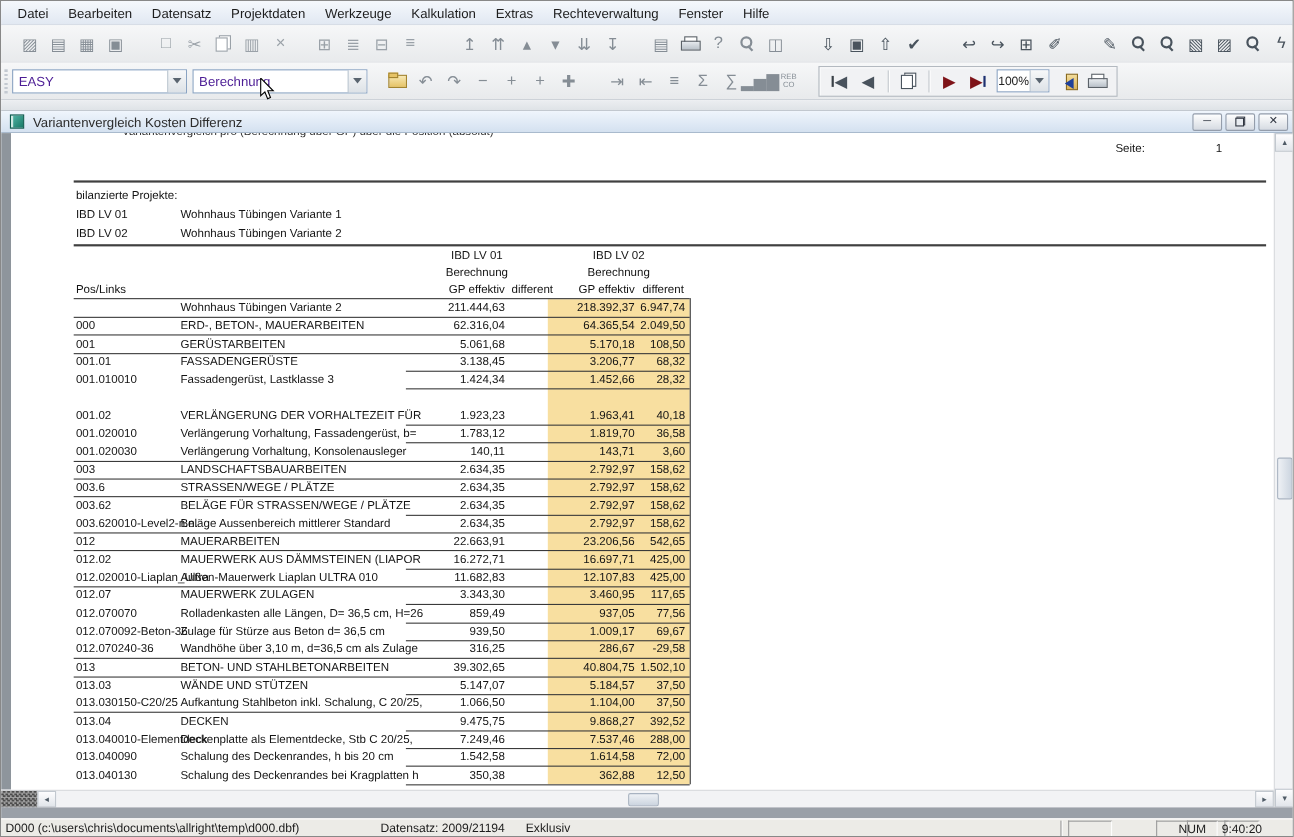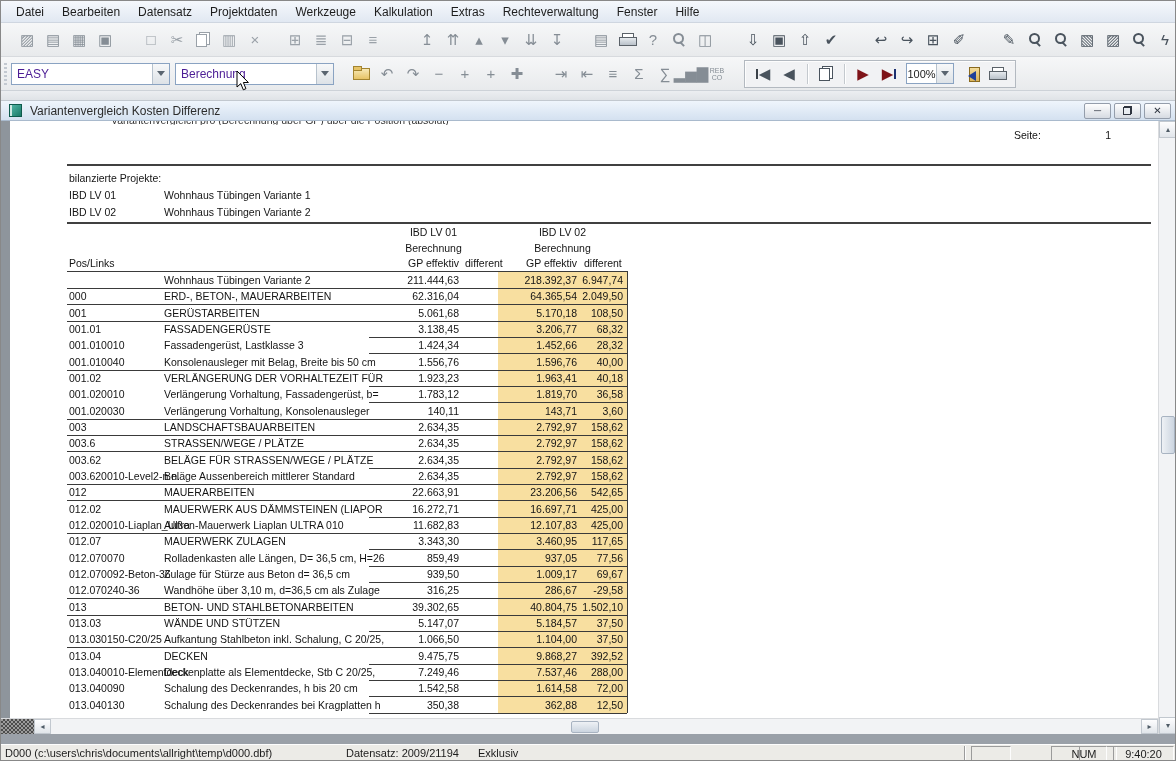--- a/index.html
+++ b/index.html
@@ -358,28 +358,20 @@
         <div class="rrule num"></div>
       </div>
       <div class="trow" style="top: 216.32px;">
         <span class="cpos">001.010010</span>
         <span class="cdesc">Fassadengerüst, Lastklasse 3</span>
         <span class="n n1">1.424,34</span>
         <span class="n n2">1.452,66</span>
         <span class="n n3">28,32</span>
         <div class="rrule num"></div>
       </div>
-      <div class="trow" style="top: 232.65px;">
-        <span class="cpos">001.010040</span>
-        <span class="cdesc">Konsolenausleger mit Belag, Breite bis 50 cm</span>
-        <span class="n n1">1.556,76</span>
-        <span class="n n2">1.596,76</span>
-        <span class="n n3">40,00</span>
-        <div class="rrule full"></div>
-      </div>
       <div class="trow" style="top: 248.98px;">
         <span class="cpos">001.02</span>
         <span class="cdesc">VERLÄNGERUNG DER VORHALTEZEIT FÜR</span>
         <span class="n n1">1.923,23</span>
         <span class="n n2">1.963,41</span>
         <span class="n n3">40,18</span>
         <div class="rrule num"></div>
       </div>
       <div class="trow" style="top: 265.31px;">
         <span class="cpos">001.020010</span>
@@ -559,19 +551,19 @@
   <div class="band"></div>
 
   <div class="status">
     <span class="st" style="left:4px">D000 (c:\users\chris\documents\allright\temp\d000.dbf)</span>
     <span class="st" style="left:345px">Datensatz: 2009/21194</span>
     <span class="st" style="left:477px">Exklusiv</span>
     <span class="sdiv"></span>
     <span class="scell" style="left:970px;width:40px"></span>
     <span class="scell" style="left:1050px;width:66px">NUM</span>
     <span class="scell" style="left:1078px;width:28px"></span>
-    <span class="scell" style="left:1112px;width:61px">9:40:20</span>
+    <span class="scell" style="left:1112px;width:32px">9:40:20</span>
   </div>
 
   <svg class="cursor" width="15" height="21" viewBox="0 0 15 21">
     <polygon points="1,0 1,16 4.8,12.6 7.3,18.8 9.9,17.7 7.4,11.5 12.4,11.5" fill="#ffffff" stroke="#000000" stroke-width="1"></polygon>
   </svg>
 </div>
 
 </body></html>

